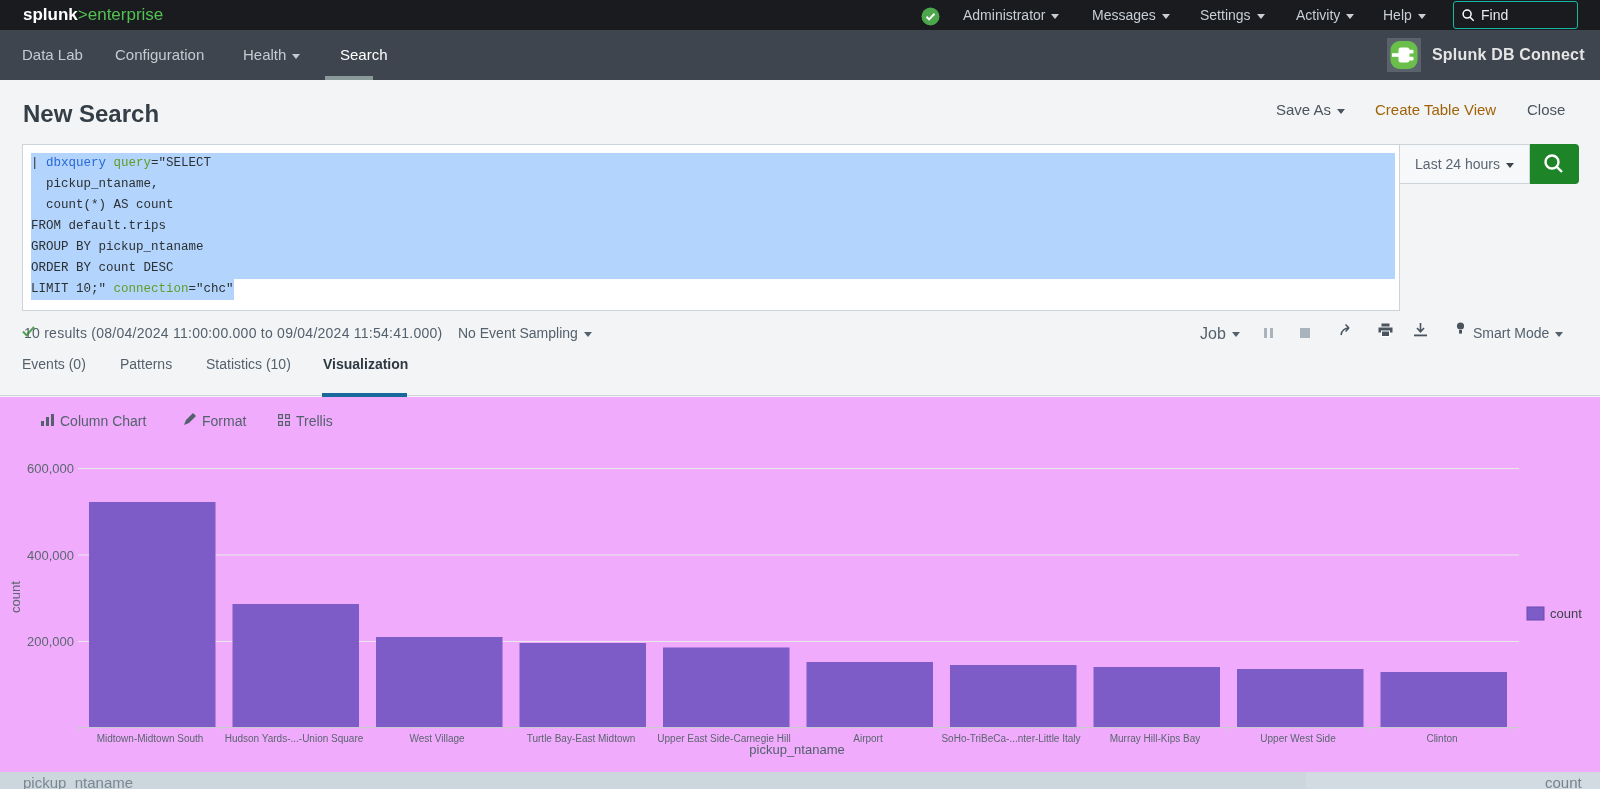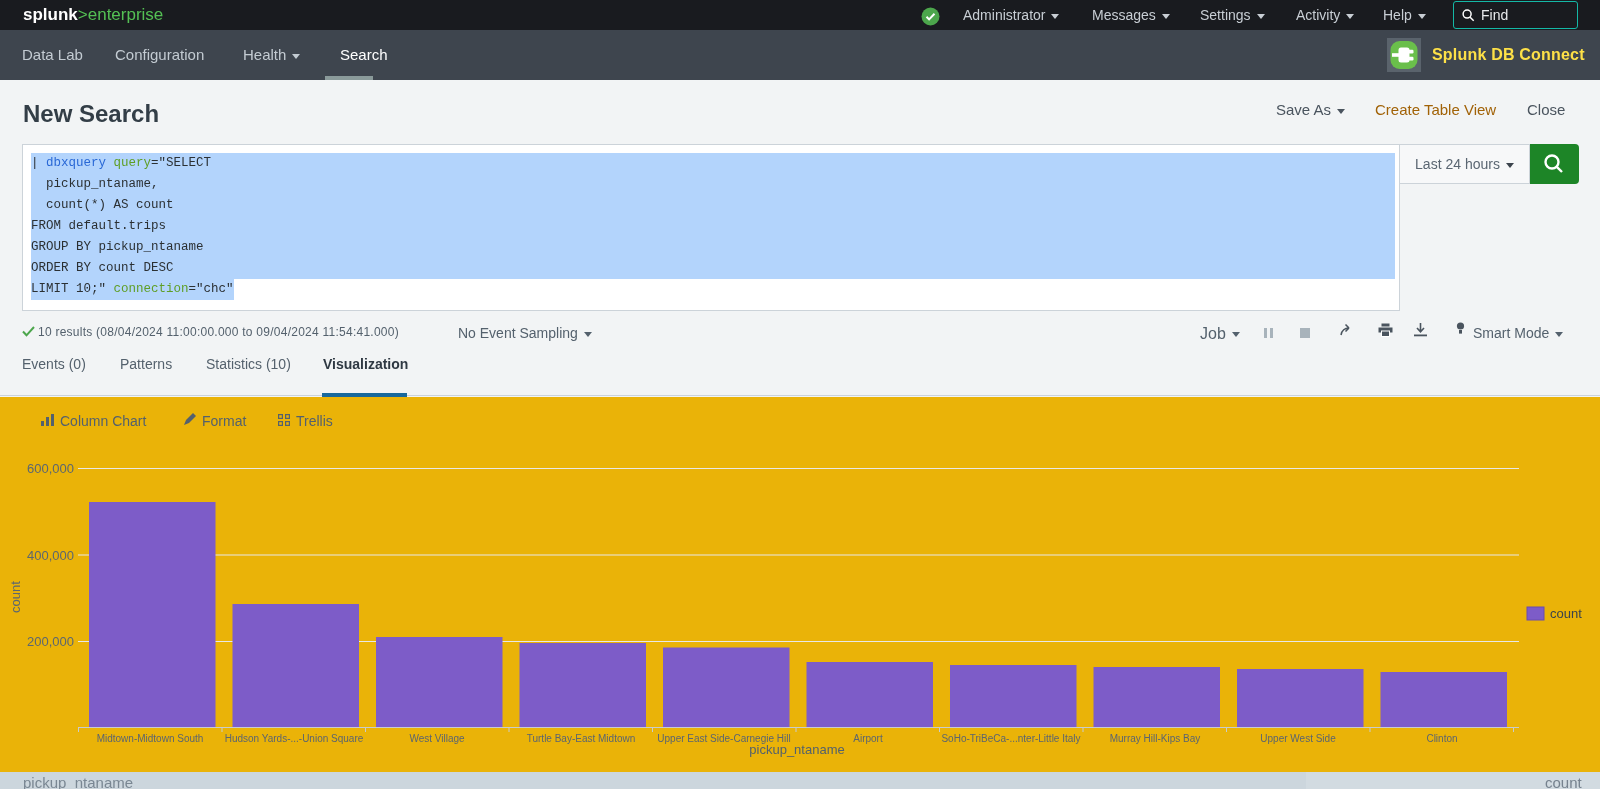--- a/index.html
+++ b/index.html
@@ -37,21 +37,21 @@
   #results { left:0; top:311px; width:1600px; height:45px; font-size:13px; color:#54616d; }
   #results .t { position:absolute; top:14px; }
 
   
   #tabs { left:0; top:356px; width:1600px; height:40px; border-bottom:1px solid #ccd3d9; font-size:14px; color:#54616d; }
   #tabs .tab { position:absolute; top:0; }
   #vistab { font-weight:bold; color:#2f3943; }
   #tabline { left:322px; top:393px; width:85px; height:4px; background:#19689c; }
 
   
-  #toolbar { left:0; top:397px; width:1600px; height:392px; background:#eab308; }
+  #toolbar { left:0; top:397px; width:1600px; height:392px; background:#f0abfc; }
   .tbitem { position:absolute; top:16px; font-size:14px; color:#54616d; }
 
   
   #chart { left:0; top:447px; width:1600px; height:325px; }
 
   
   #bottombar { left:0; top:772px; width:1600px; height:17px; background:#ccd6dd; color:#7a8793; font-size:15px; }
 </style>
 </head>
 <body>
@@ -86,21 +86,21 @@
   <div class="item" style="left:325px; top:46px; width:48px; height:4px; background:#8a9a9a;"></div>
   <div class="item" style="left:1387px; top:8px; width:34px; height:34px; background:#5a636c; line-height:0;">
     <svg width="34" height="34" viewBox="0 0 34 34">
       <rect x="3.5" y="3" width="27" height="28" rx="9" fill="#6abf4b"></rect>
       <rect x="5" y="15.2" width="8" height="3.6" fill="#fff"></rect>
       <rect x="11.5" y="9.5" width="11" height="15" rx="2.5" fill="#fff"></rect>
       <rect x="21.5" y="11.8" width="5" height="3.6" rx="1.2" fill="#fff"></rect>
       <rect x="21.5" y="18.8" width="5" height="3.6" rx="1.2" fill="#fff"></rect>
     </svg>
   </div>
-  <div class="item" style="left:1432px; color:#fde047; font-size:16px; font-weight:bold; letter-spacing:0.2px;">Splunk DB Connect</div>
+  <div class="item" style="left:1432px; color:#e5e5e5; font-size:16px; font-weight:bold; letter-spacing:0.2px;">Splunk DB Connect</div>
 </div>
 
 <div id="title" class="abs">New Search</div>
 <div class="trbtn" style="left:1276px;">Save As<span class="caret"></span></div>
 <div class="trbtn" style="left:1375px; color:#a16207;">Create Table View</div>
 <div class="trbtn" style="left:1527px;">Close</div>
 
 <div id="sbox" class="abs">
   <div id="query"><span class="sel">| <span class="b">dbxquery</span> <span class="g">query</span>="SELECT</span><span class="sel">  pickup_ntaname,</span><span class="sel">  count(*) AS count</span><span class="sel">FROM default.trips</span><span class="sel">GROUP BY pickup_ntaname</span><span class="sel">ORDER BY count DESC</span><span class="sel last">LIMIT 10;" <span class="g">connection</span>="chc"</span></div>
 </div>
@@ -109,21 +109,21 @@
   <svg width="22" height="22" viewBox="0 0 22 22" style="margin:9px 0 0 13px;">
       <circle cx="9" cy="9" r="6.5" stroke="#fff" stroke-width="2.4" fill="none"></circle>
       <path d="M13.8 13.8 L19 19" stroke="#fff" stroke-width="2.4"></path>
     </svg>
 </div>
 
 <div id="results" class="abs">
   <div class="t" style="left:22px;"><svg width="13" height="11" viewBox="0 0 13 11">
         <path d="M1 5.5 l3.5 3.8 L12 1" stroke="#4ca64c" stroke-width="2" fill="none"></path>
       </svg></div>
-  <div class="t" style="left:38px; font-size:12px; letter-spacing:0.25px;">10 results (08/04/2024 11:00:00.000 to 09/04/2024 11:54:41.000)</div>
+  <div class="t" style="left:24px; font-size:14px; letter-spacing:0.25px;">10 results (08/04/2024 11:00:00.000 to 09/04/2024 11:54:41.000)</div>
   <div class="t" style="left:458px; font-size:14px;">No Event Sampling<span class="caret"></span></div>
   <div class="t" style="left:1200px; font-size:16px;">Job<span class="caret"></span></div>
   <div class="t" style="left:1264px; top:15px;"><span style="display:inline-block;width:3px;height:10px;background:#a8b3bb;"></span><span style="display:inline-block;width:3px;height:10px;background:#a8b3bb;margin-left:3px;"></span></div>
   <div class="t" style="left:1300px; top:15px;"><span style="display:inline-block;width:10px;height:10px;background:#a8b3bb;"></span></div>
   <div class="t" style="left:1340px; top:12px;"><svg width="14" height="14" viewBox="0 0 14 14">
         <path d="M1 12 C2 7 5 5 9 5 M9 5 L5.5 1.5 M9 5 L5.5 8.5" stroke="#4a545e" stroke-width="1.5" fill="none"></path>
       </svg></div>
   <div class="t" style="left:1378px; top:12px;"><svg width="15" height="14" viewBox="0 0 15 14">
         <rect x="3.5" y="0.5" width="8" height="3" fill="#4a545e"></rect>
         <rect x="0.5" y="4.5" width="14" height="5" fill="#4a545e"></rect>

